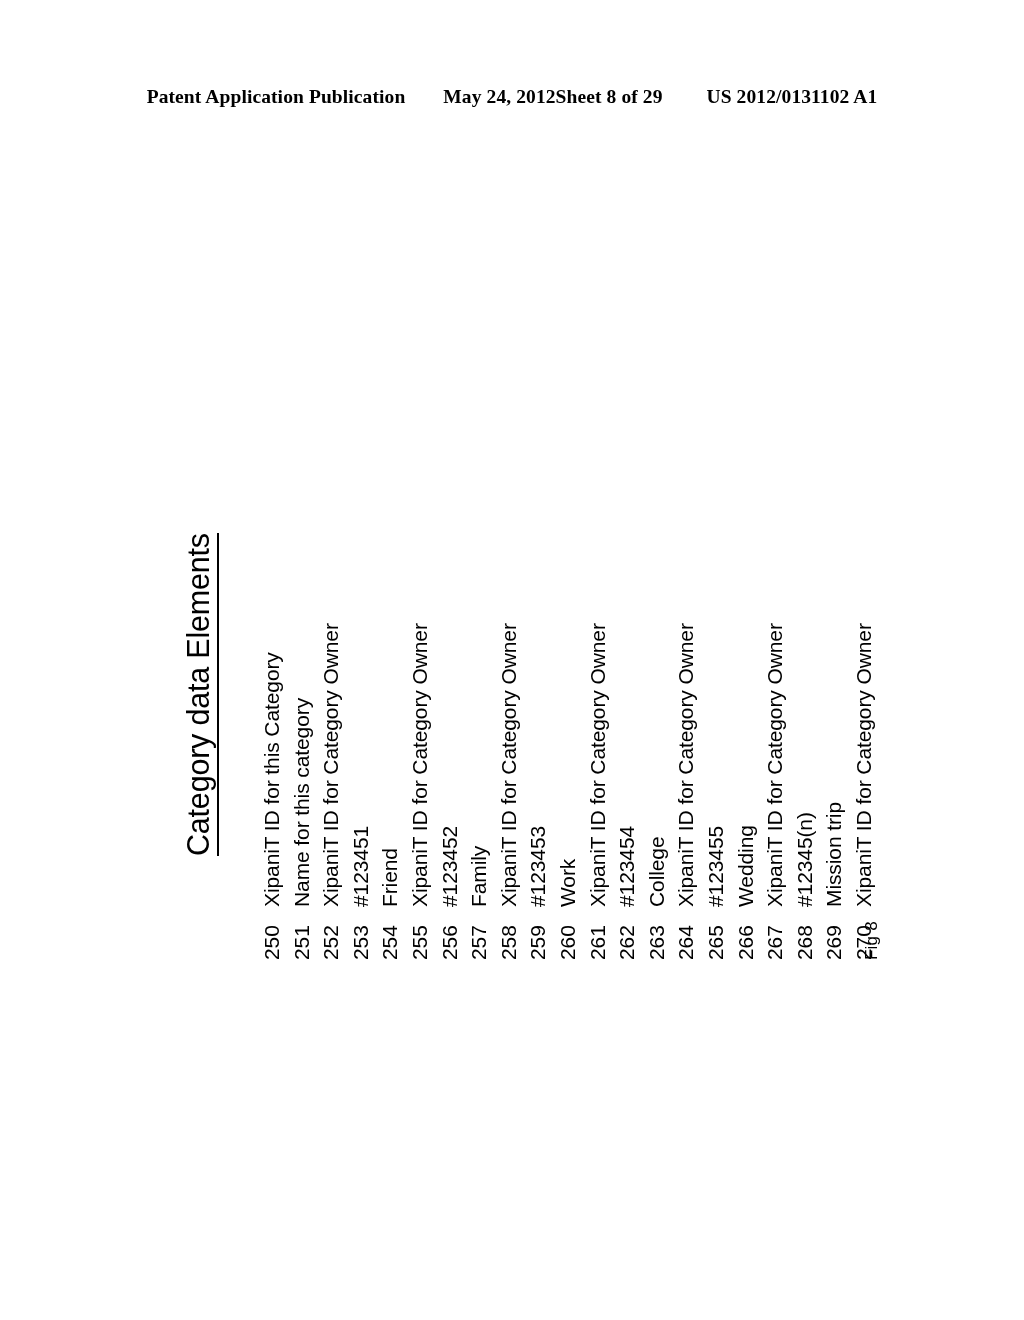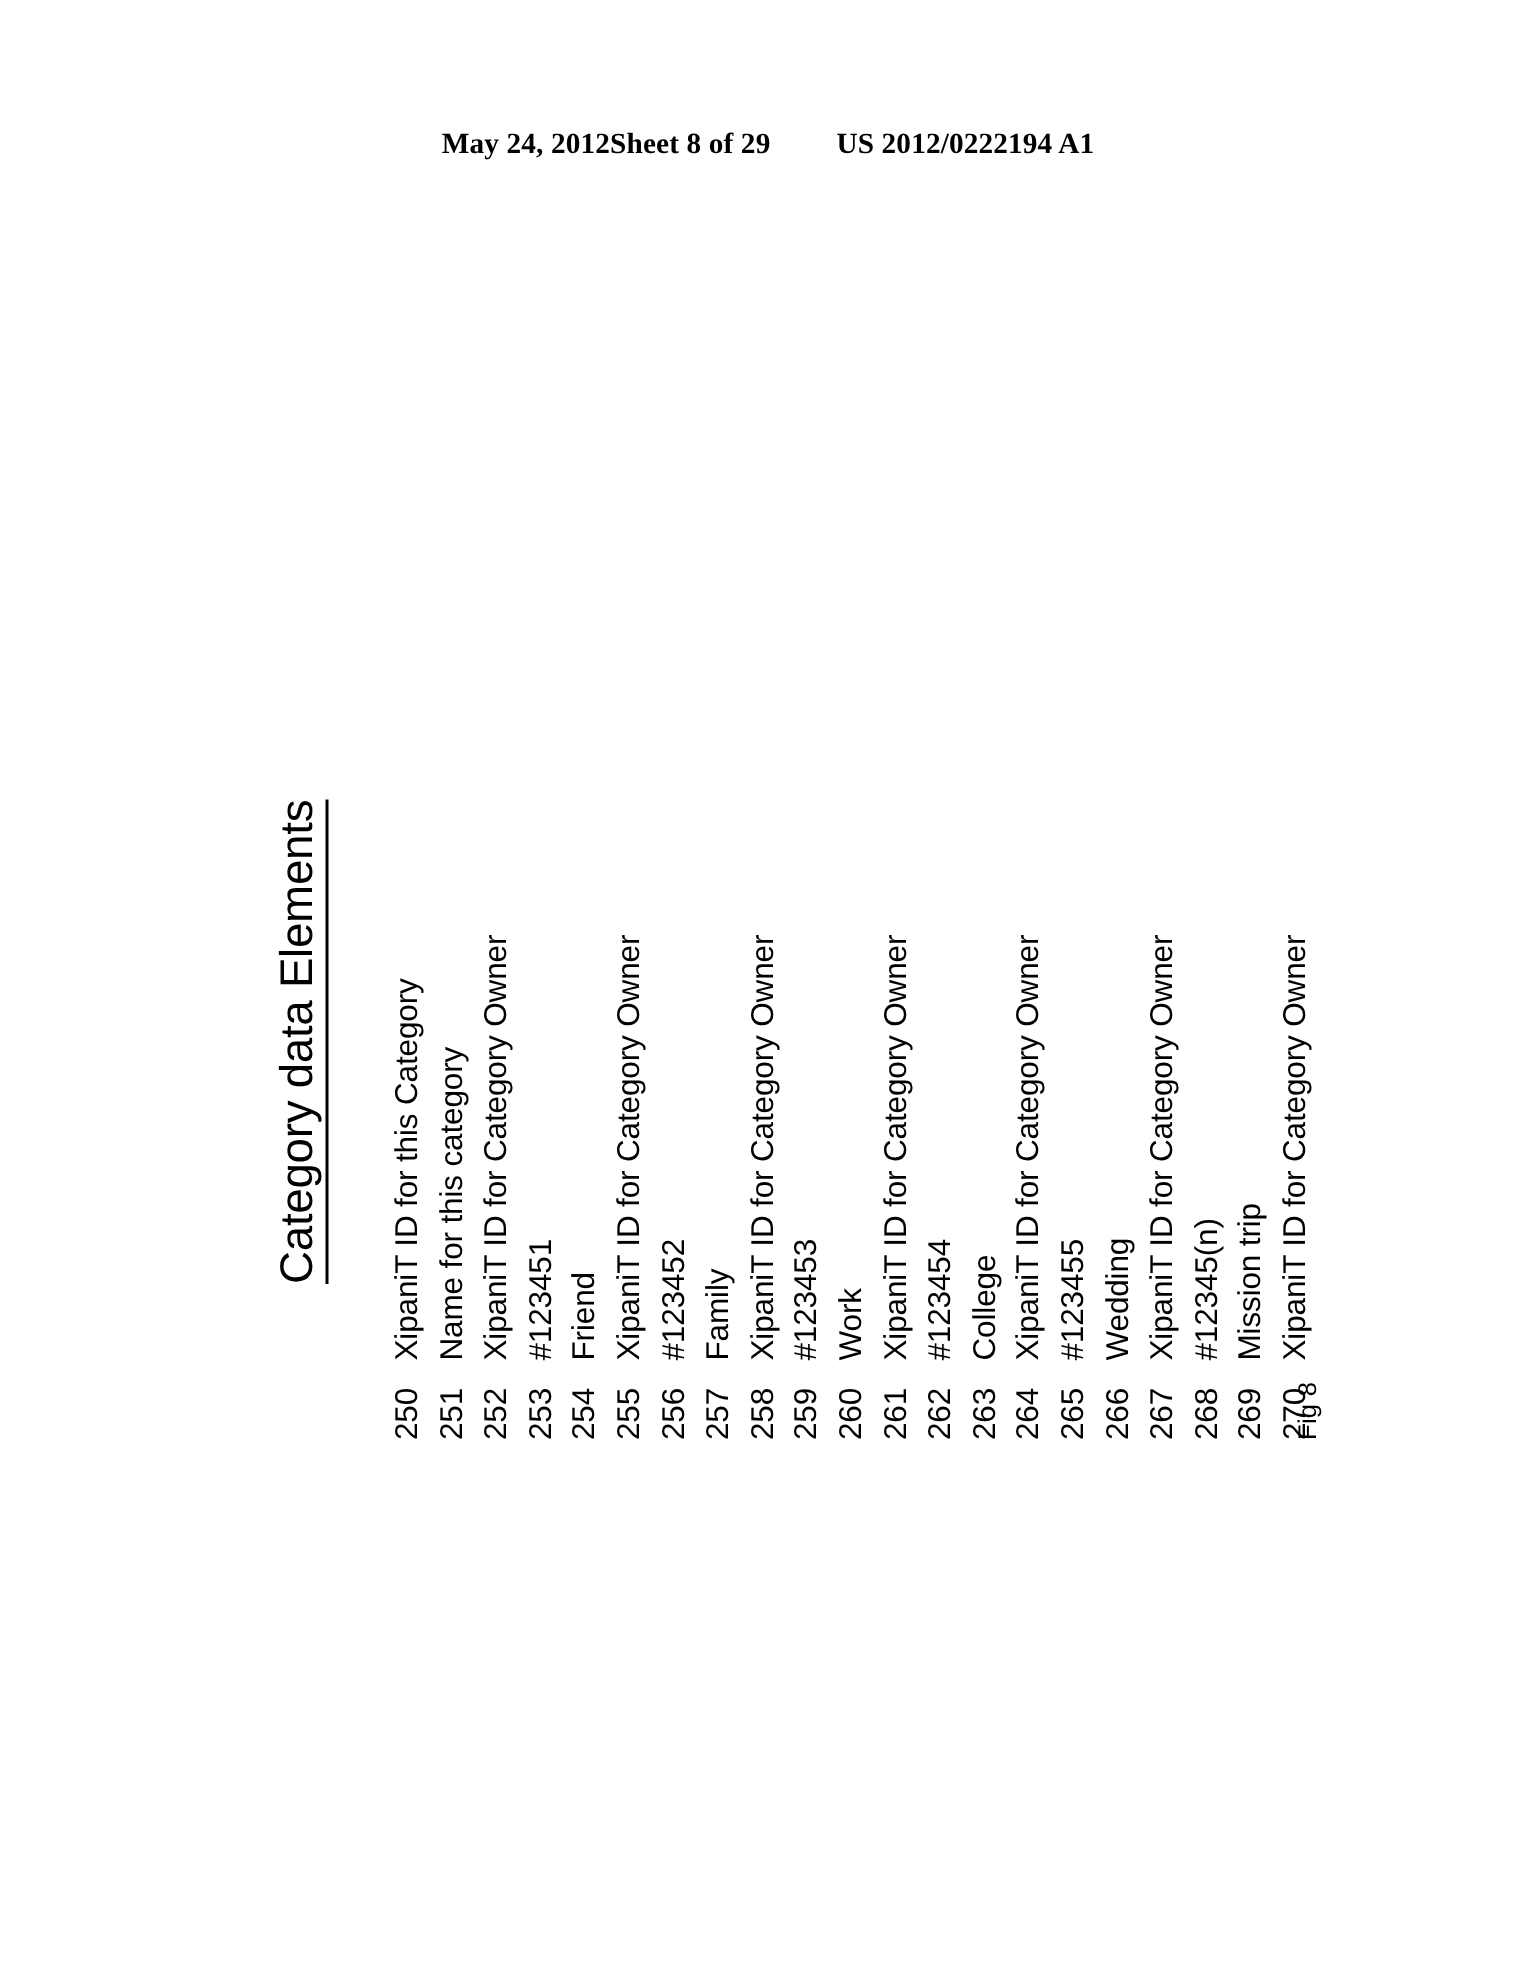--- a/index.html
+++ b/index.html
@@ -105,23 +105,24 @@
     text-align: left;
   }
   .element-desc {
     margin-left: 7px;
   }
 </style>
 </head>
 <body>
 
 <div class="page-header">
+  <span class="hdr-pub">Patent Application Publication</span>
   <span class="hdr-date">May 24, 2012</span>
   <span class="hdr-sheet">Sheet 8 of 29</span>
-  <span class="hdr-patentno">US 2012/0222194 A1</span>
+  <span class="hdr-patentno">US 2012/0131102 A1</span>
 </div>
 
 <div class="figure-area">
   <div class="rot-canvas">
 
     <div class="fig-label">Fig 8</div>
 
     <div class="fig-title">Category data Elements</div>
 
     <ul class="elements-list">

